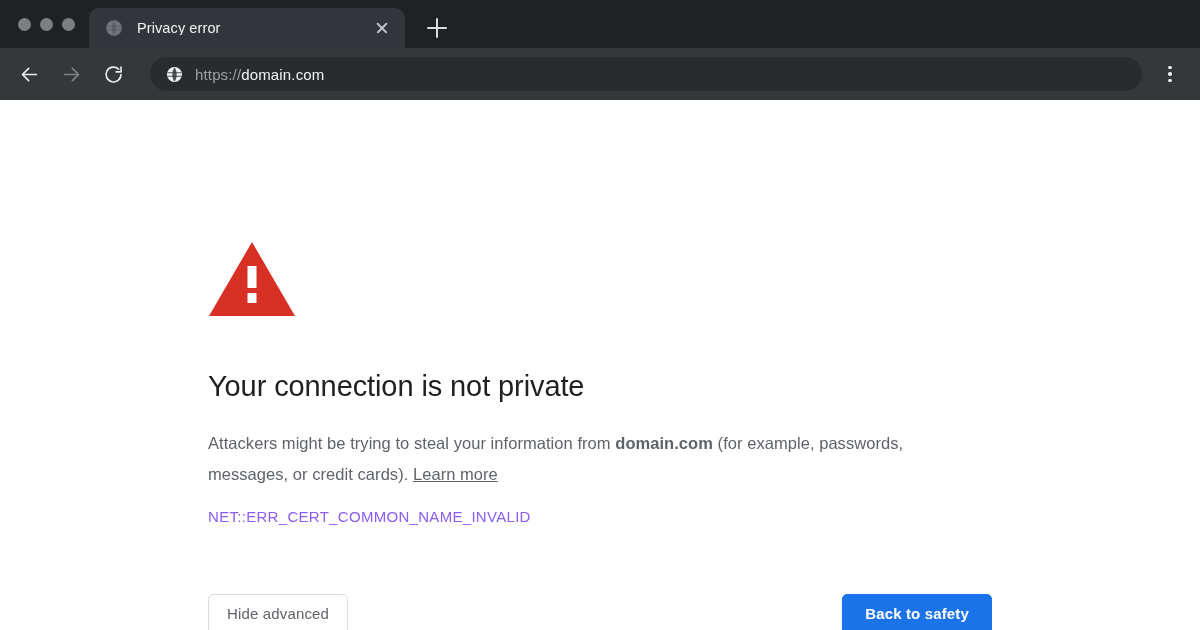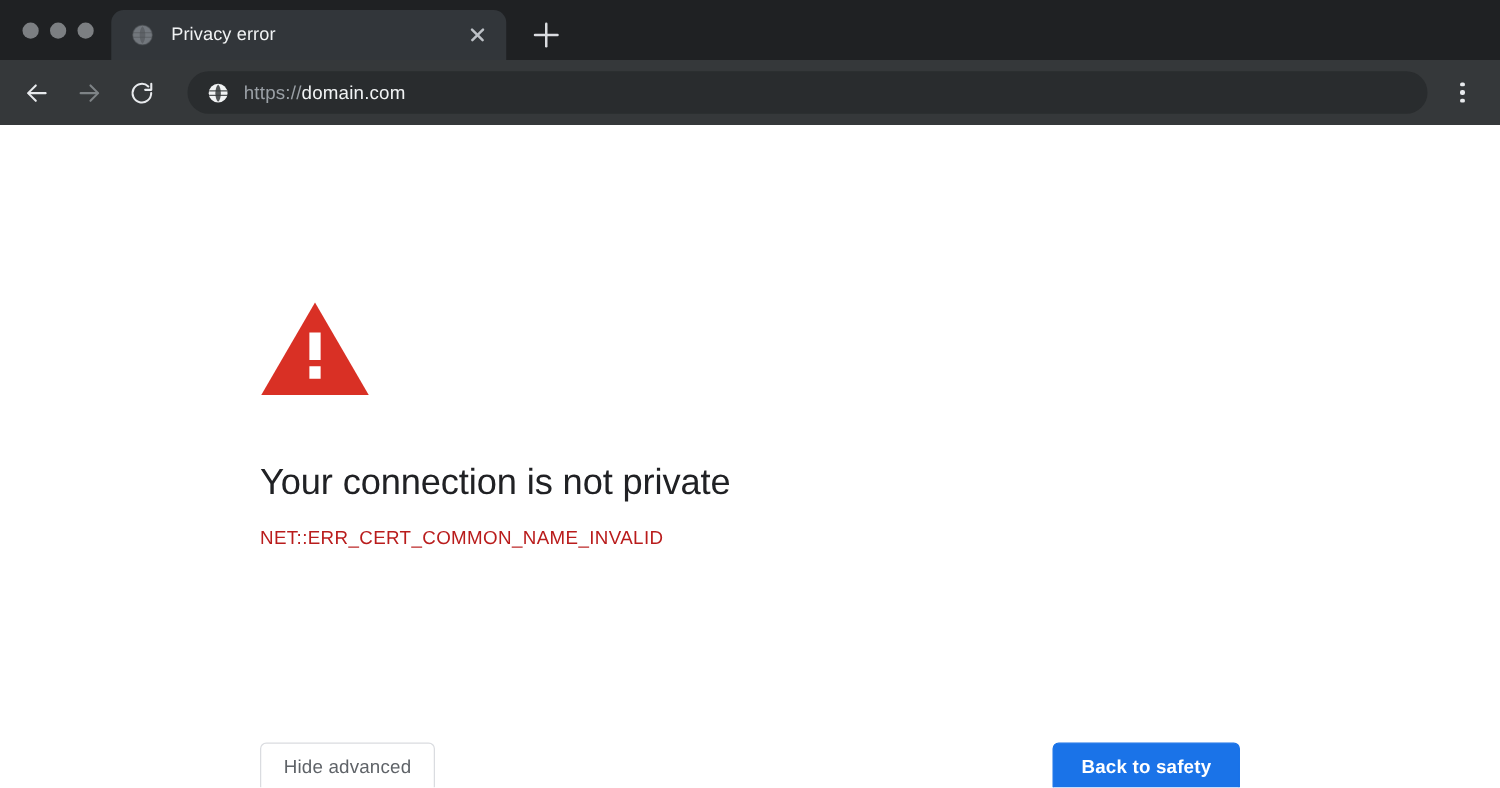--- a/index.html
+++ b/index.html
@@ -223,21 +223,21 @@
   .body-text b { font-weight: 700; color: #5f6368; }
   .learn-more {
     color: #5f6368;
     text-decoration: underline;
     cursor: pointer;
   }
 
   .error-code {
     margin-top: 16px;
     font-size: 15px;
-    color: #b91c1c;
+    color: #8b5cf6;
     letter-spacing: 0.3px;
     line-height: 22px;
   }
 
   .button-row {
     position: absolute;
     left: 208px;
     top: 494px;
     width: 784px;
     display: flex;
@@ -343,20 +343,21 @@
   <div class="interstitial">
 
     <svg class="warning-icon" viewBox="0 0 88 78">
       <path d="M44 2 L87 76 L1 76 Z" fill="#d93025"></path>
       <rect x="39.5" y="26" width="9" height="22" fill="#ffffff"></rect>
       <rect x="39.5" y="53" width="9" height="10" fill="#ffffff"></rect>
     </svg>
 
     <h1 class="headline">Your connection is not private</h1>
 
+    <p class="body-text"><span>Attackers might be trying to steal your information from </span><b>domain.com</b><span> (for example, passwords, messages, or credit cards). </span><a class="learn-more">Learn more</a></p>
 
     <div class="error-code">NET::ERR_CERT_COMMON_NAME_INVALID</div>
   </div>
 
   <div class="button-row">
     <button class="btn btn-secondary">Hide advanced</button>
     <button class="btn btn-primary">Back to safety</button>
   </div>
 </div>
 

